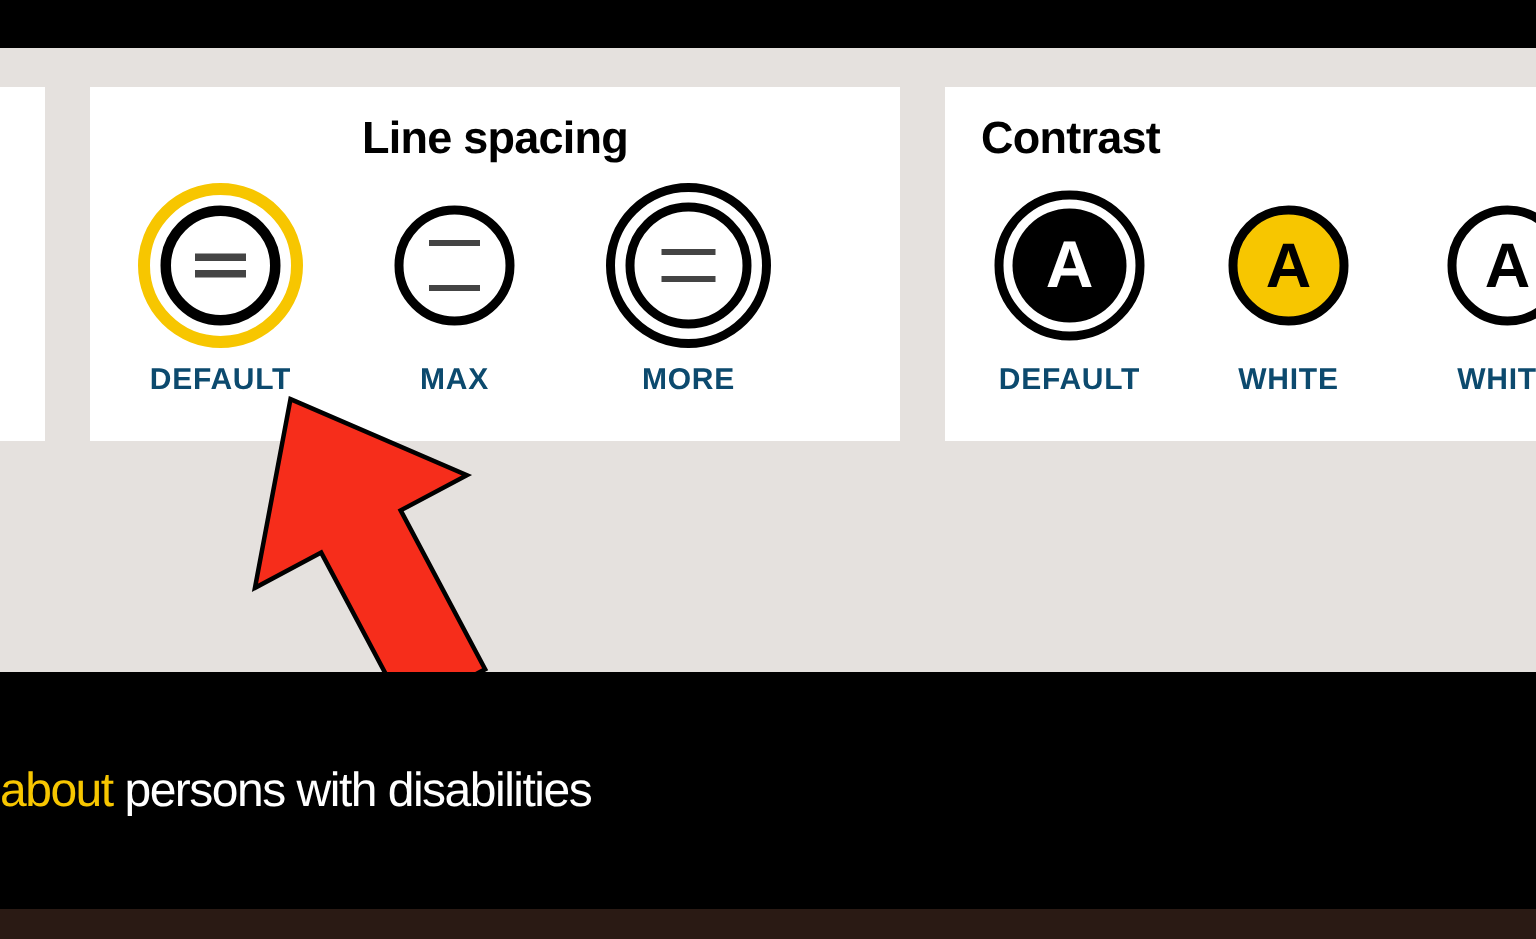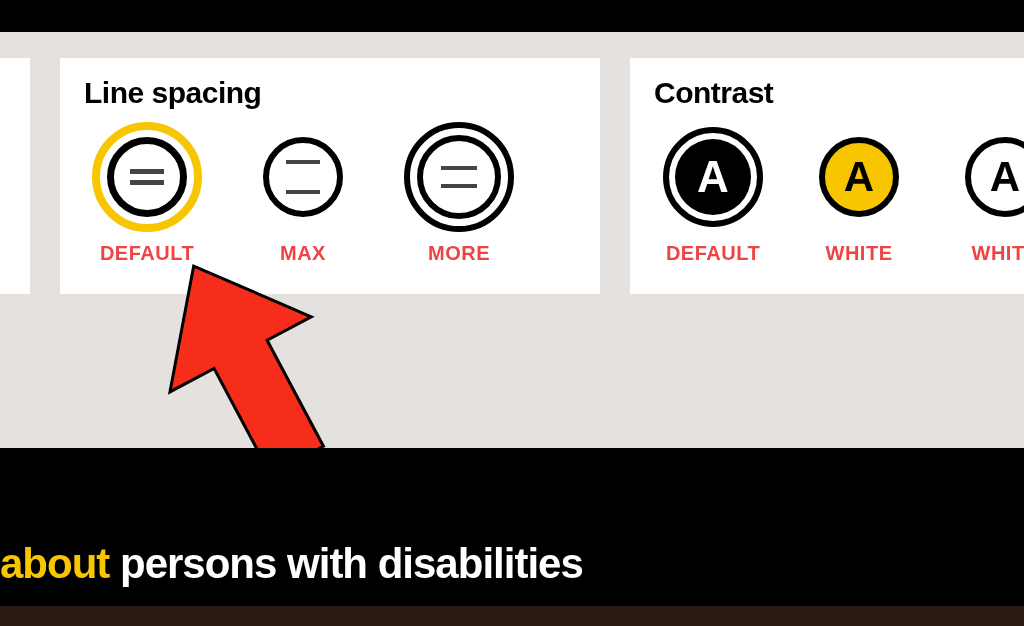--- a/index.html
+++ b/index.html
@@ -31,20 +31,21 @@
   }
   .panel-sliver {
     width: 30px;
     height: 236px;
     background: #fff;
     flex: 0 0 30px;
   }
   .panel-line {
     flex: 0 0 540px;
     height: 236px;
+    text-align: center;
   }
   .panel-contrast {
     flex: 0 0 440px;
     height: 236px;
   }
   .panel-title {
     font-size: 30px;
     font-weight: 900;
     color: #000;
     margin-bottom: 12px;
@@ -59,21 +60,21 @@
   .option {
     display: flex;
     flex-direction: column;
     align-items: center;
     cursor: pointer;
     gap: 10px;
   }
   .option-label {
     font-size: 20px;
     font-weight: 700;
-    color: #ef4444;
+    color: #0c4a6e;
     letter-spacing: 0.5px;
   }
   .circle-outer {
     width: 110px;
     height: 110px;
     border-radius: 50%;
     display: flex;
     align-items: center;
     justify-content: center;
     position: relative;
@@ -157,25 +158,24 @@
 
   .bottom-black {
     position: absolute;
     left: 0; right: 0;
     top: 448px;
     bottom: 0;
     background: #000;
     padding-top: 60px;
   }
   .bottom-text {
-    font-size: 42px;
-    font-weight: 700;
+    font-size: 32px;
+    font-weight: 400;
     color: #fff;
     letter-spacing: -1px;
-    margin-top: 32px;
   }
   .bottom-text .yellow {
     color: #f7c600;
   }
   .bottom-inner-strip {
     position:absolute;
     bottom:0; left:0; right:0;
     height: 20px;
     background:#2a1a14;
   }

